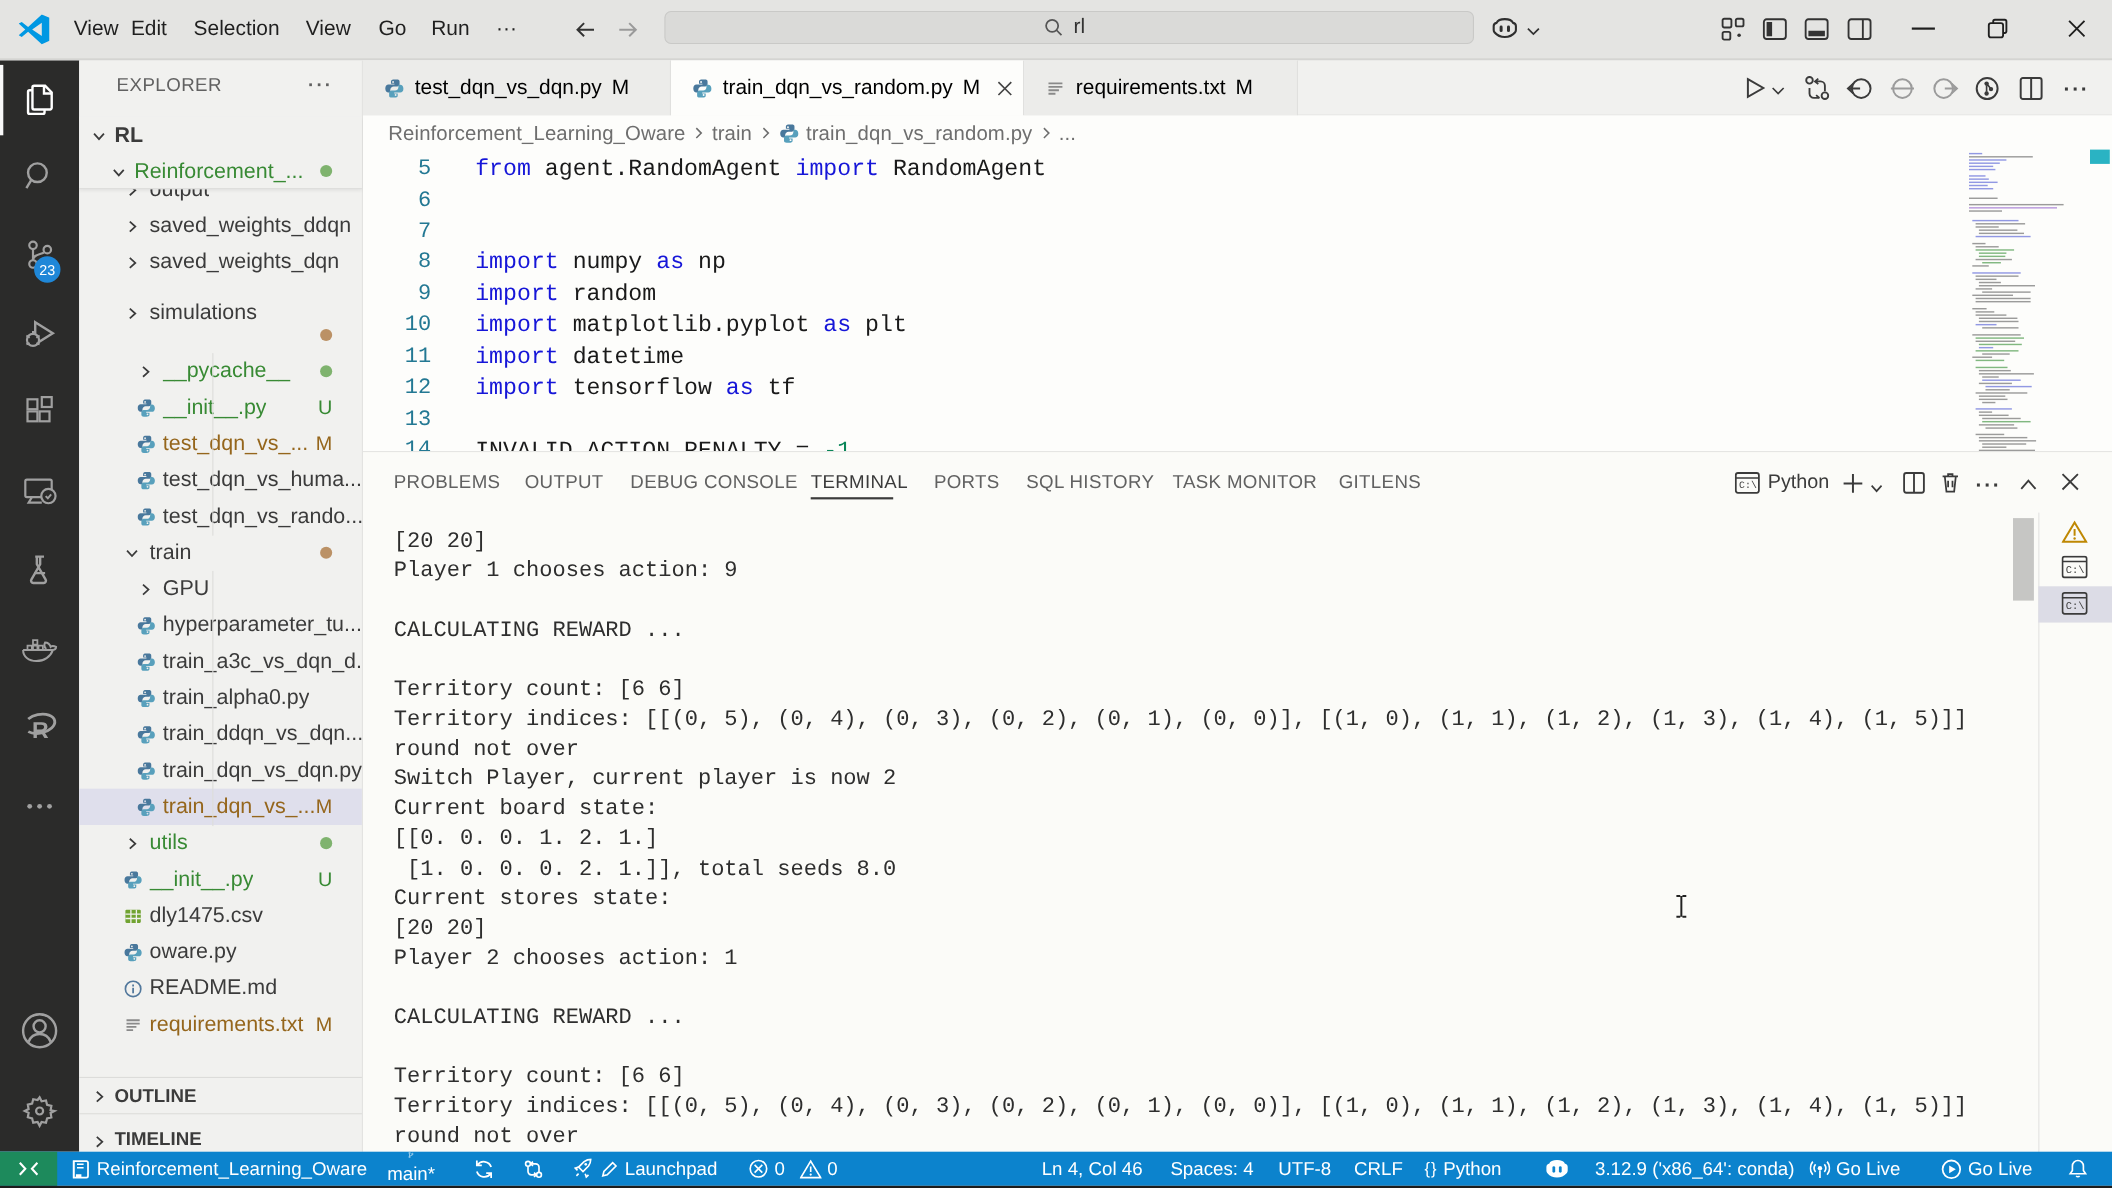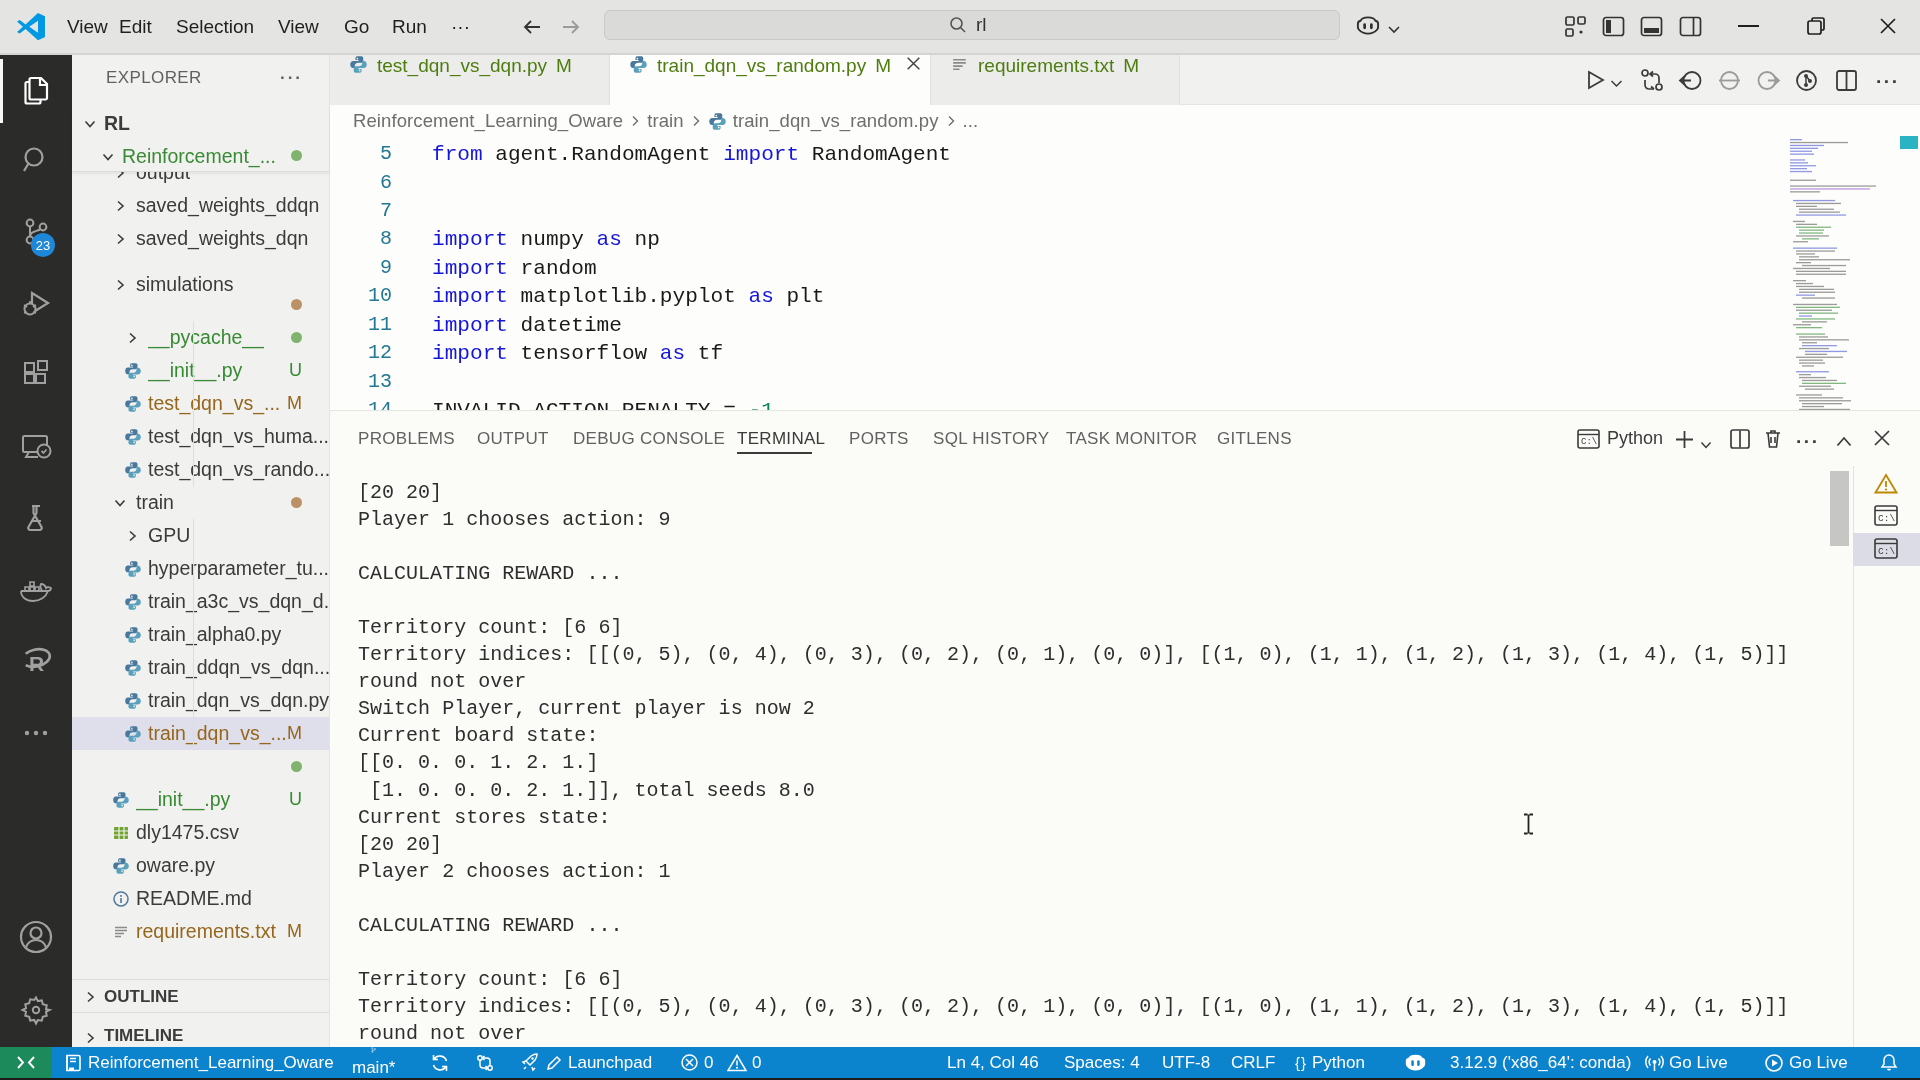--- a/index.html
+++ b/index.html
@@ -15,21 +15,21 @@
 .row{position:absolute;left:0;width:257px;height:33px;display:flex;align-items:center;font-size:19.5px;color:#3b3b3b;white-space:nowrap;}
 .chev{flex:0 0 auto;display:flex;align-items:center;justify-content:center;width:16px;height:16px;}
 .fico{flex:0 0 auto;width:18px;height:18px;margin-right:6px;display:flex;align-items:center;justify-content:center;}
 .lbl{overflow:hidden;}
 .badge{position:absolute;right:27px;top:0;height:33px;line-height:33px;font-size:18px;}
 .dot{position:absolute;left:219px;top:11px;width:11px;height:11px;border-radius:50%;}
 .green{color:#388a34;}
 .tan{color:#95661c;}
 
 #tabbar{left:330px;top:55px;width:1590px;height:50px;background:#f1f1ef;}
-.tab{position:absolute;top:0;height:50px;display:flex;font-size:19px;color:#4d7c0f;background:#ececea;border-right:1px solid #e0e0de;}
+.tab{position:absolute;top:0;height:50px;display:flex;align-items:center;font-size:19px;color:#000000;background:#ececea;border-right:1px solid #e0e0de;}
 #breadcrumb{left:330px;top:105px;width:1590px;height:32px;background:#fdfdfb;display:flex;align-items:center;font-size:18.5px;color:#6e6e6e;letter-spacing:0.1px;}
 #code{left:330px;top:137px;width:1465px;height:273px;background:#fdfdfb;overflow:hidden;}
 .cl{position:absolute;left:102px;font-family:"Liberation Mono",monospace;font-size:21.1px;line-height:28.45px;white-space:pre;color:#1a1a1a;}
 .ln{position:absolute;left:0;width:62px;text-align:right;font-family:"Liberation Mono",monospace;font-size:20px;line-height:28.45px;color:#237893;}
 .kw{color:#1616d8;}
 #minimap{left:1785px;top:137px;width:135px;height:273px;background:#fdfdfb;}
 
 #panel{left:330px;top:410px;width:1590px;height:637px;background:#fbfbf8;border-top:1px solid #e5e5e3;}
 .ptab{position:absolute;top:0;height:55px;line-height:55px;font-size:17px;color:#616161;letter-spacing:.3px;}
 #term{position:absolute;left:28px;top:68px;font-family:"Liberation Mono",monospace;font-size:20.05px;line-height:27.05px;white-space:pre;color:#2e2e2e;}
@@ -355,20 +355,30 @@
       <div style="width:52px;flex:0 0 auto;"></div>
       <span class="fico">
         <svg width="18" height="18" viewBox="0 0 18 18">
           <path d="M8.9 1.2c-1.5 0-2.8.3-2.8 1.7v1.9h3v.8H3.9c-1.5 0-2.7 1.2-2.7 3.3 0 2.1 1.2 3.4 2.7 3.4h1.6v-2.1c0-1.6 1.4-2.9 2.9-2.9h3c1.2 0 2.1-1 2.1-2.2V2.9c0-1.2-1-1.7-2.2-1.7zm-1 1.4a.8.8 0 1 1 0 1.6.8.8 0 0 1 0-1.6z" fill="#49789c"></path>
           <path d="M9.1 16.8c1.5 0 2.8-.3 2.8-1.7v-1.9h-3v-.8h5.2c1.5 0 2.7-1.2 2.7-3.3 0-2.1-1.2-3.4-2.7-3.4h-1.6v2.1c0 1.6-1.4 2.9-2.9 2.9h-3c-1.2 0-2.1 1-2.1 2.2v2.2c0 1.2 1 1.7 2.2 1.7zm1-1.4a.8.8 0 1 1 0-1.6.8.8 0 0 1 0 1.6z" fill="#58a0bc"></path>
         </svg>
       </span>
       <span class="lbl tan">train_dqn_vs_...</span>
     </div>
     <div class="badge tan" style="top:662.0px;">M</div>
+    <div class="row" style="top:695.0px;">
+      <div style="width:40px;flex:0 0 auto;"></div>
+      <span class="chev">
+        <svg width="16" height="16" viewBox="0 0 16 16">
+          <path d="M6 3.5 L11 8 L6 12.5" fill="none" stroke="#3b3b3b" stroke-width="1.6"></path>
+        </svg>
+      </span>
+      <span style="width:8px;flex:0 0 auto;"></span>
+      <span class="lbl green">utils</span>
+    </div>
     <div class="dot" style="top:706.0px;background:#7fb36e;"></div>
     <div class="row" style="top:728.0px;">
       <div style="width:40px;flex:0 0 auto;"></div>
       <span class="fico">
         <svg width="18" height="18" viewBox="0 0 18 18">
           <path d="M8.9 1.2c-1.5 0-2.8.3-2.8 1.7v1.9h3v.8H3.9c-1.5 0-2.7 1.2-2.7 3.3 0 2.1 1.2 3.4 2.7 3.4h1.6v-2.1c0-1.6 1.4-2.9 2.9-2.9h3c1.2 0 2.1-1 2.1-2.2V2.9c0-1.2-1-1.7-2.2-1.7zm-1 1.4a.8.8 0 1 1 0 1.6.8.8 0 0 1 0-1.6z" fill="#49789c"></path>
           <path d="M9.1 16.8c1.5 0 2.8-.3 2.8-1.7v-1.9h-3v-.8h5.2c1.5 0 2.7-1.2 2.7-3.3 0-2.1-1.2-3.4-2.7-3.4h-1.6v2.1c0 1.6-1.4 2.9-2.9 2.9h-3c-1.2 0-2.1 1-2.1 2.2v2.2c0 1.2 1 1.7 2.2 1.7zm1-1.4a.8.8 0 1 1 0-1.6.8.8 0 0 1 0 1.6z" fill="#58a0bc"></path>
         </svg>
       </span>
       <span class="lbl green">__init__.py</span>

